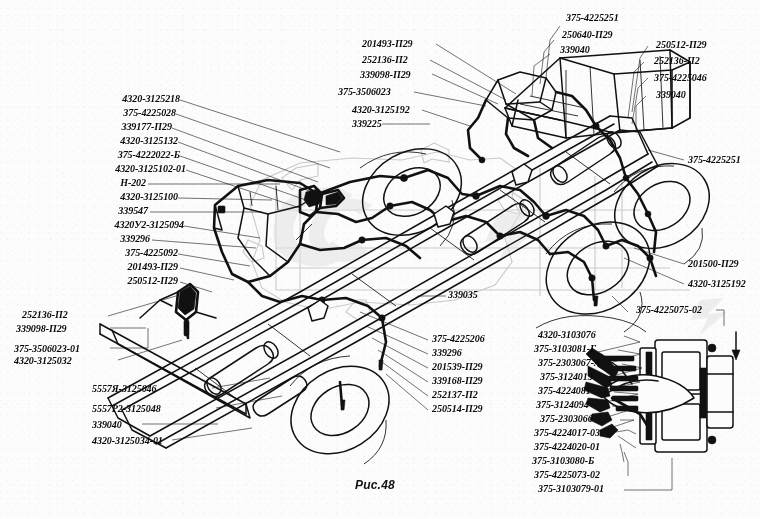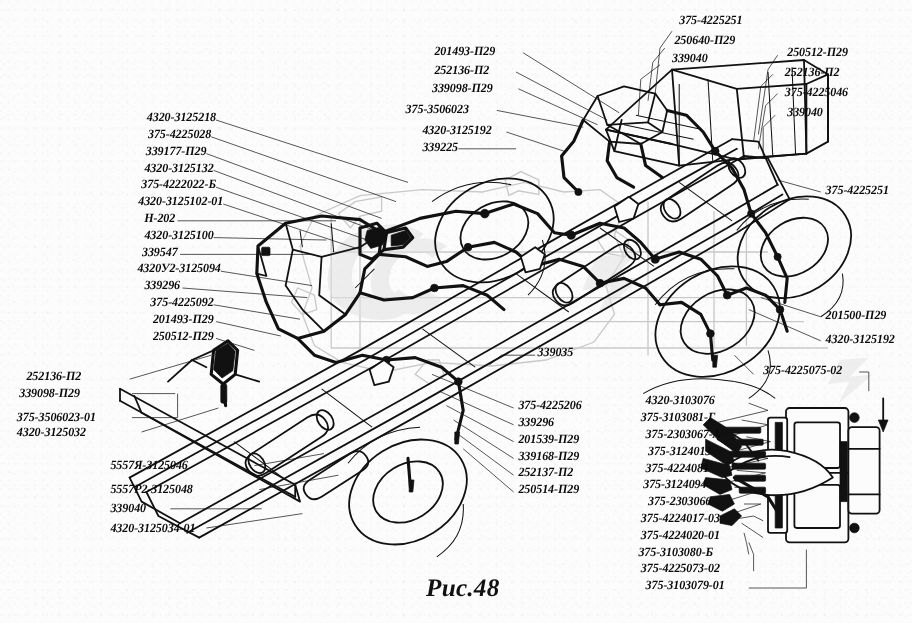--- a/index.html
+++ b/index.html
@@ -35,24 +35,24 @@
     color:#0a0a0a;
     white-space:nowrap;
     line-height:1;
     transform:scaleX(0.96);
     transform-origin:left center;
   }
   .lbl.r{transform-origin:right center;text-align:right;}
 
   .caption{
     position:absolute;
-    font-family:Liberation Serif, serif;
+    font-family:Liberation Sans, sans-serif;
     font-style:italic;
     font-weight:700;
-    font-size:21px;
+    font-size:12px;
     color:#111;
     letter-spacing:0.2px;
   }
 
   svg.layer{position:absolute;left:0;top:0;width:760px;height:519px;overflow:visible;}
   svg.layer *{vector-effect:non-scaling-stroke;}
 
   .ln{stroke:#111;stroke-width:.85;fill:none;}
   .ln2{stroke:#111;stroke-width:1.5;fill:none;stroke-linecap:round;stroke-linejoin:round;}
   .ln3{stroke:#111;stroke-width:2.6;fill:none;stroke-linecap:round;stroke-linejoin:round;}

